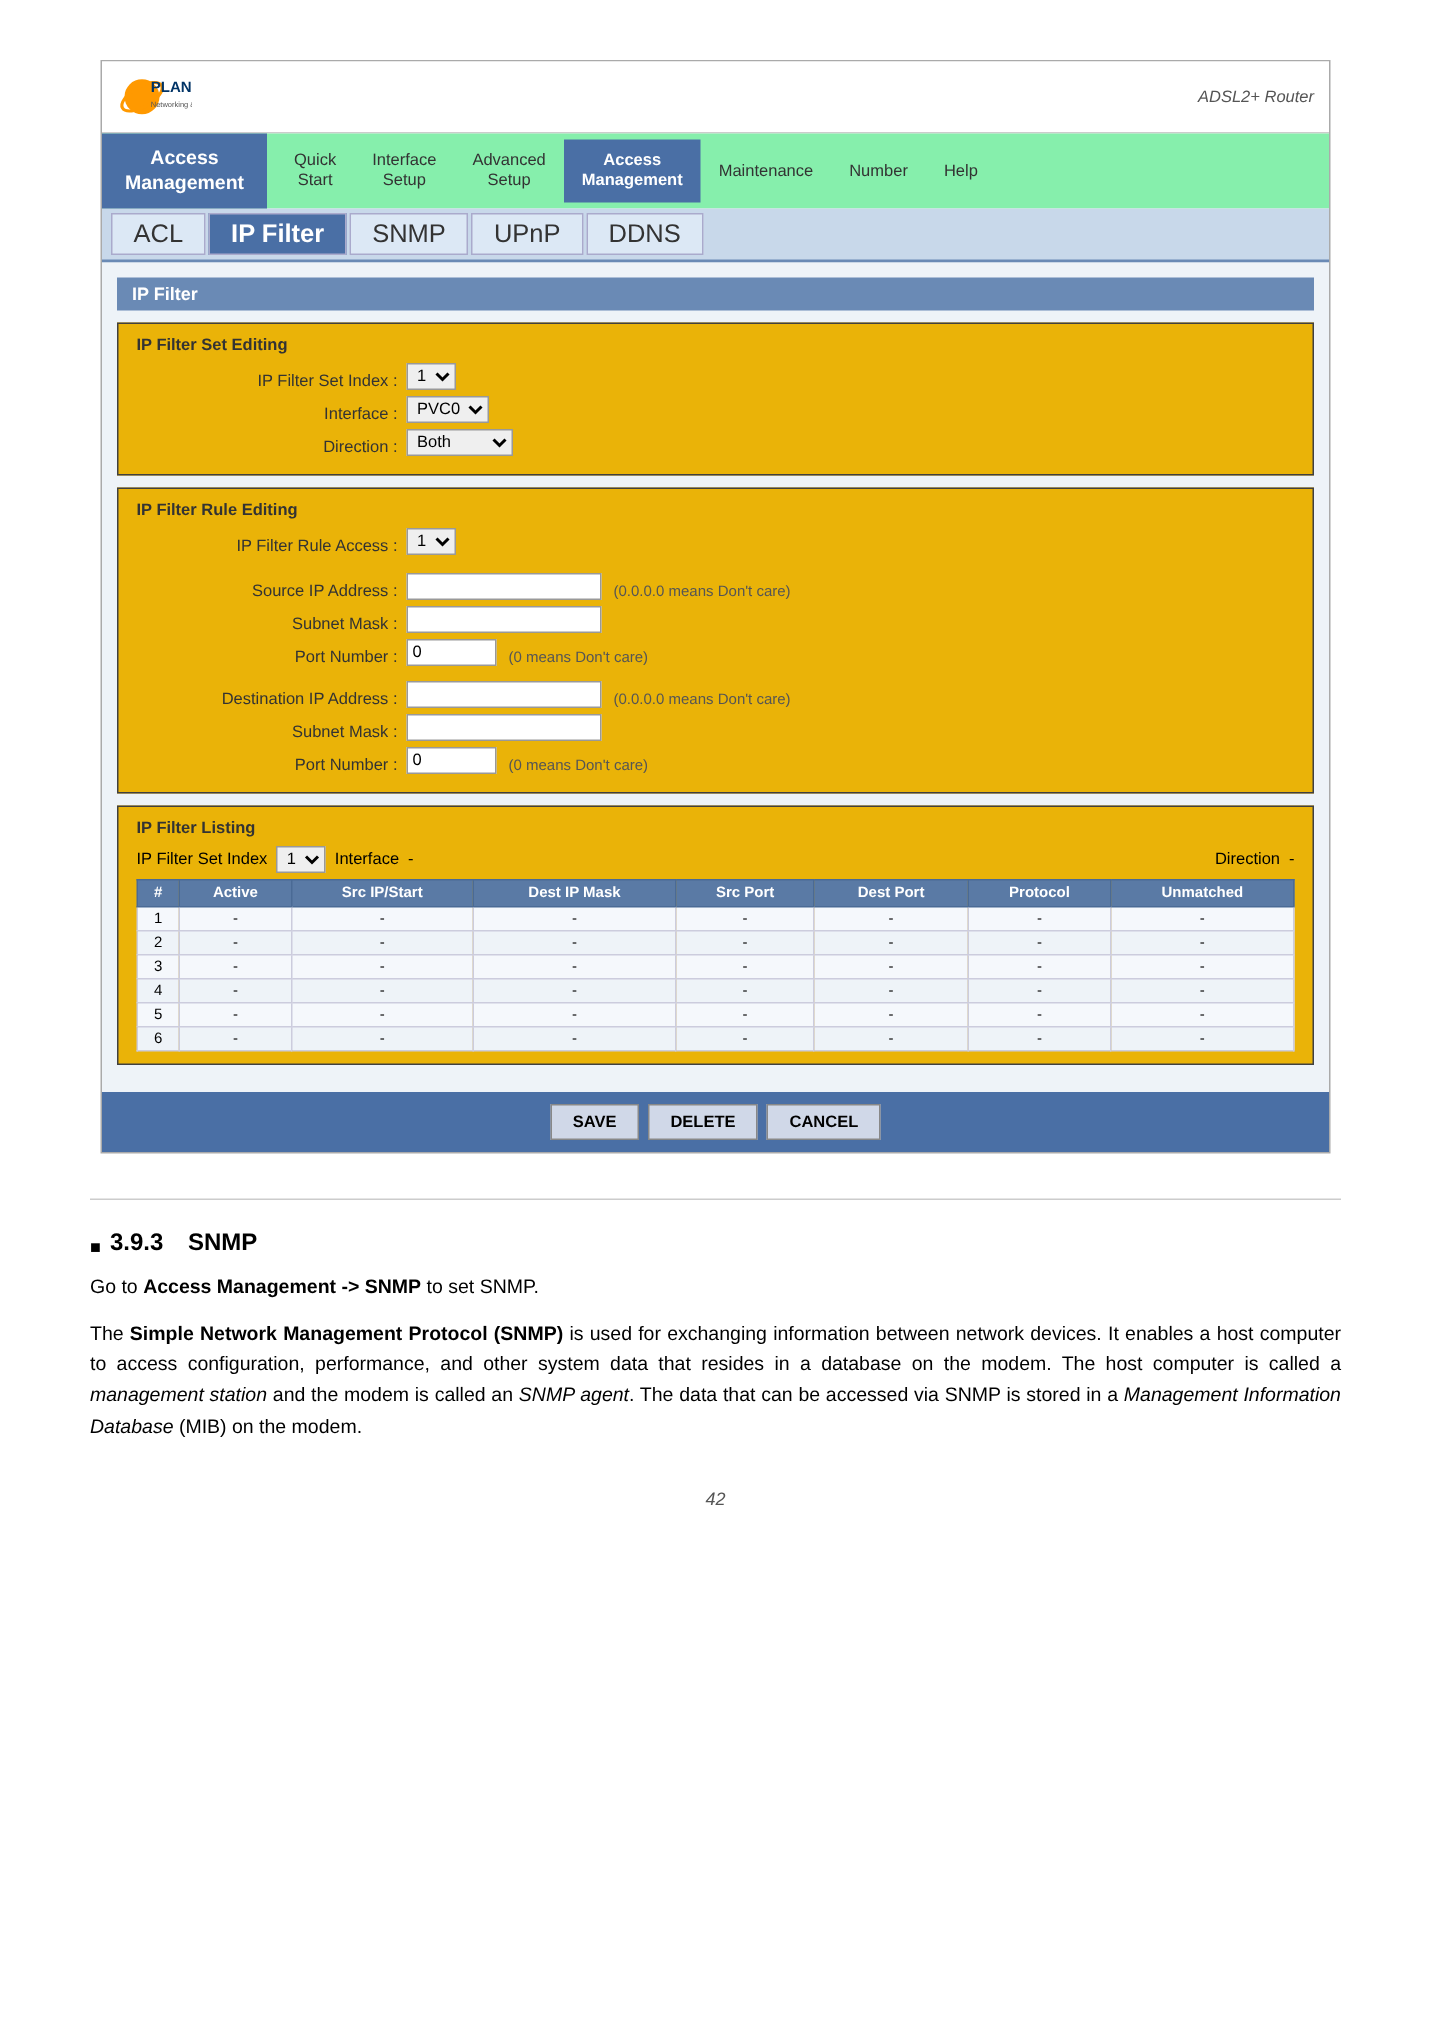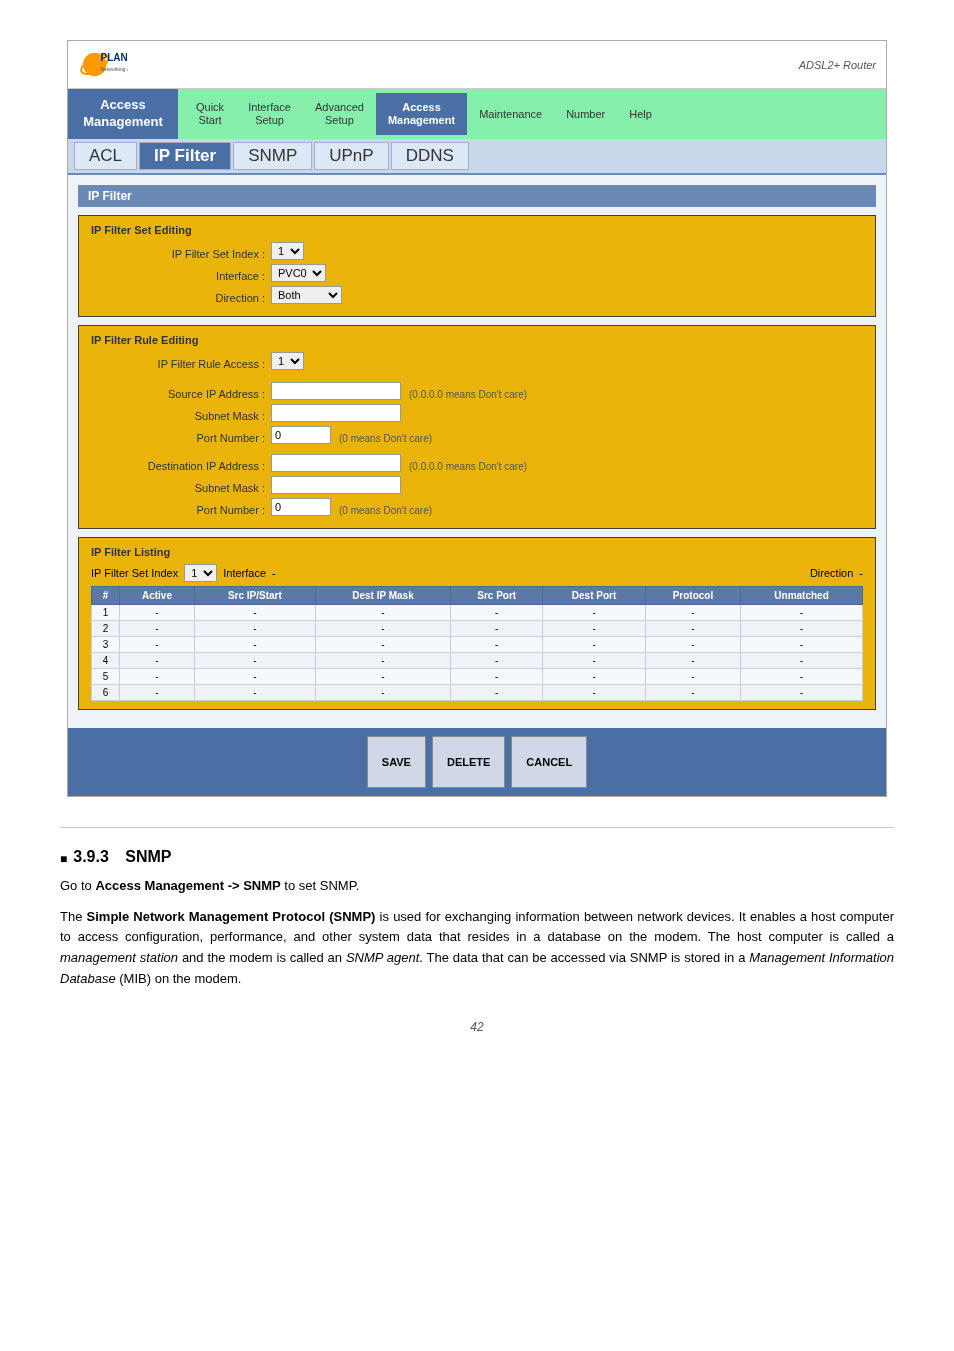--- a/index.html
+++ b/index.html
@@ -182,21 +182,21 @@
     }
     
     .button-bar {
       background: #4a6fa5;
       padding: 8px;
       display: flex;
       justify-content: center;
       gap: 6px;
     }
     .btn {
-      padding: 19px 14px;
+      padding: 5px 14px;
       font-size: 11px;
       background: #d0d8e8;
       border: 1px solid #888;
       cursor: pointer;
       font-weight: bold;
     }
     
     .separator {
       border: none;
       border-top: 1px solid #ccc;

